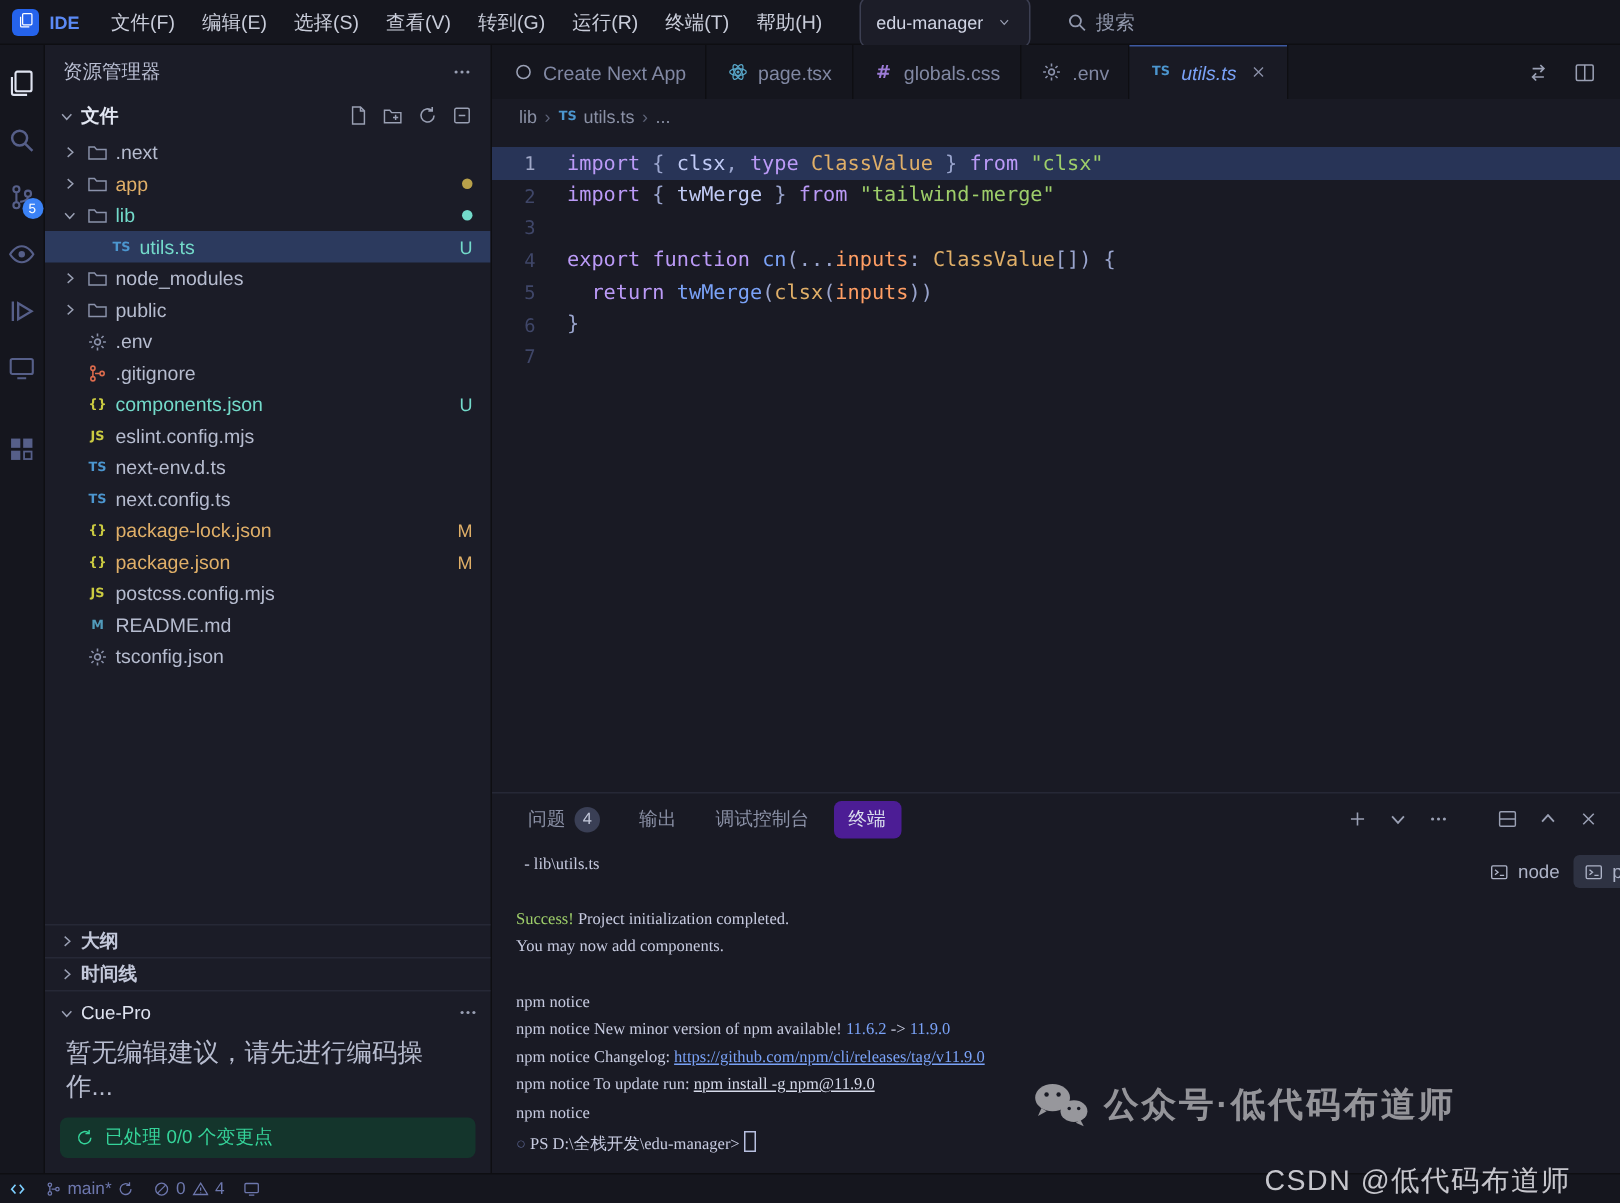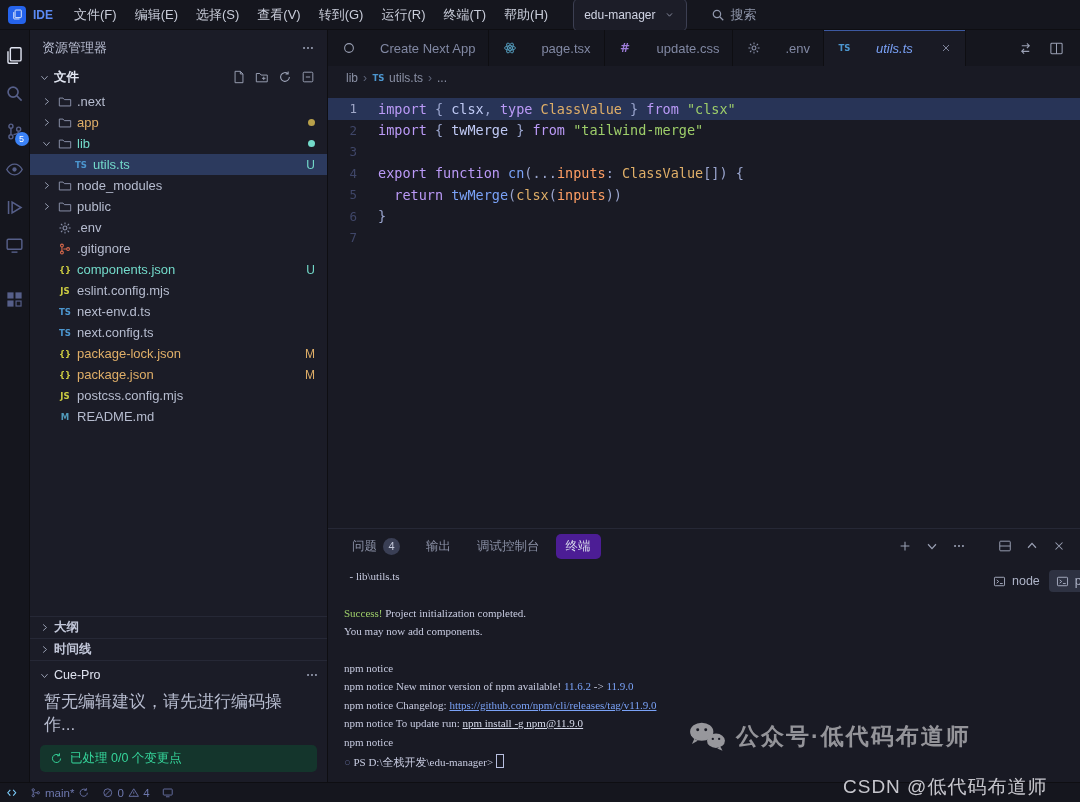--- a/index.html
+++ b/index.html
@@ -67,21 +67,21 @@
   .cuepro-head .hd-ico{margin-left:auto}
   .cuepro-msg{font-size:17px;color:#b7bccf;padding:1px 14px 9px}
   .cuepro-pill{margin:0 10px;height:27px;border-radius:5px;background:#14352c;color:#35d49a;
     display:flex;align-items:center;gap:7px;padding:0 10px;font-size:12.5px}
   .cuepro-pill svg{width:13px;height:13px}
 
   
   .editor-col{flex:1;display:flex;flex-direction:column;min-width:0;background:#191a24}
   .tabbar{height:36px;flex:0 0 36px;background:#15161e;display:flex;align-items:stretch}
   .tabs{display:flex}
-  .tab{display:flex;align-items:center;gap:24px;padding:0 13px;font-size:13px;color:#8188a3;
+  .tab{display:flex;align-items:center;gap:6px;padding:0 13px;font-size:13px;color:#8188a3;
     border-right:1px solid #0e0e12;white-space:nowrap;position:relative}
   .tab .fi,.tab .ico{width:15px;flex:0 0 15px}
   .tab.active{background:#191a24;color:#7aa2f7}
   .tab.active .tab-label{font-style:italic}
   .tab.active::before{content:'';position:absolute;top:0;left:0;right:0;height:1px;background:#3d59a1}
   .tab-close{display:inline-flex;color:#8a90a8;margin-left:3px}
   .tab-close svg{width:12px;height:12px}
   .tabbar-actions{margin-left:auto;display:flex;align-items:center;gap:16px;padding:0 16px;color:#9aa0b4}
   .tabbar-actions svg{width:15px;height:15px}
   .breadcrumb{height:24px;flex:0 0 24px;display:flex;align-items:center;gap:5px;padding:0 18px;font-size:12px;color:#8a90a5}
@@ -416,20 +416,32 @@
           <div class="tree-row" style="padding-left:10px">
             <span class="chev"></span>
             <span class="fi fi-js">JS</span>
             <span class="tree-label">postcss.config.mjs</span>
           </div>
           <div class="tree-row" style="padding-left:10px">
             <span class="chev"></span>
             <span class="fi fi-md">M</span>
             <span class="tree-label">README.md</span>
           </div>
+          <div class="tree-row" style="padding-left:10px">
+            <span class="chev"></span>
+            <span class="ico fi-gear">
+              <svg viewBox="0 0 16 16">
+                <circle cx="8" cy="8" r="2.2" fill="none" stroke="currentColor" stroke-width="1.2"></circle>
+                <g stroke="currentColor" stroke-width="1.2">
+                  <path d="M8 1.6v2.2M8 12.2v2.2M1.6 8h2.2M12.2 8h2.2M3.4 3.4l1.6 1.6M11 11l1.6 1.6M12.6 3.4L11 5M5 11l-1.6 1.6"></path>
+                </g>
+              </svg>
+            </span>
+            <span class="tree-label">tsconfig.json</span>
+          </div>
         </div>
       <div class="sb-bottom">
         <div id="sbsections">
             <div class="sb-sec">
               <span class="chev">
                 <svg viewBox="0 0 16 16">
                   <path d="M6 3.5L11 8l-5 4.5" fill="none" stroke="currentColor" stroke-width="1.4"></path>
                 </svg>
               </span>
               <span>大纲</span>
@@ -489,21 +501,21 @@
                   <ellipse cx="8" cy="8" rx="6.3" ry="2.5" fill="none" stroke="currentColor" stroke-width="1"></ellipse>
                   <ellipse cx="8" cy="8" rx="6.3" ry="2.5" transform="rotate(60 8 8)" fill="none" stroke="currentColor" stroke-width="1"></ellipse>
                   <ellipse cx="8" cy="8" rx="6.3" ry="2.5" transform="rotate(120 8 8)" fill="none" stroke="currentColor" stroke-width="1"></ellipse>
                   <circle cx="8" cy="8" r="1.2" fill="currentColor"></circle>
                 </svg>
               </span>
               <span class="tab-label">page.tsx</span>
             </div>
             <div class="tab">
               <span class="fi fi-hash">#</span>
-              <span class="tab-label">update.css</span>
+              <span class="tab-label">globals.css</span>
             </div>
             <div class="tab">
               <span class="ico fi-gear">
                 <svg viewBox="0 0 16 16">
                   <circle cx="8" cy="8" r="2.2" fill="none" stroke="currentColor" stroke-width="1.2"></circle>
                   <g stroke="currentColor" stroke-width="1.2">
                     <path d="M8 1.6v2.2M8 12.2v2.2M1.6 8h2.2M12.2 8h2.2M3.4 3.4l1.6 1.6M11 11l1.6 1.6M12.6 3.4L11 5M5 11l-1.6 1.6"></path>
                   </g>
                 </svg>
               </span>

